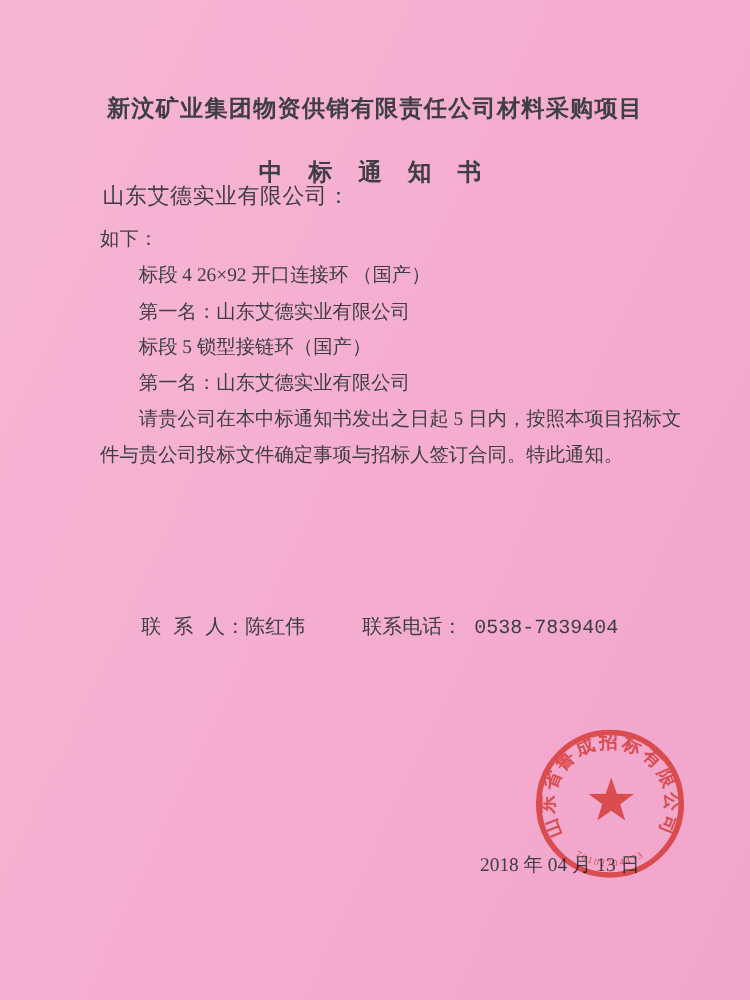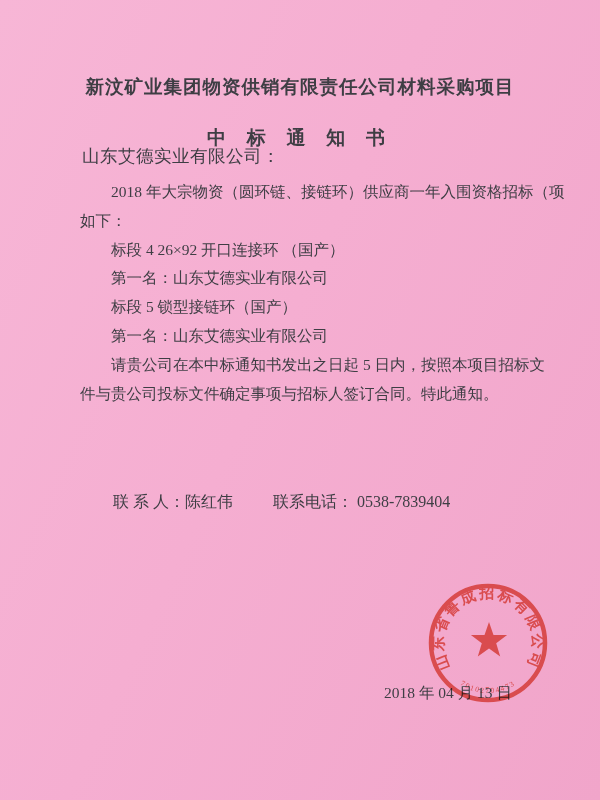--- a/index.html
+++ b/index.html
@@ -22,21 +22,21 @@
     font-size:17.5px;letter-spacing:0.5px;
   }
   .body-flow{
     position:absolute;left:80px;top:178px;width:454px;
     font-size:15.5px;
   }
   .line{height:28.8px;line-height:28.8px;white-space:nowrap;}
   .indent{padding-left:31px;}
   .contact{
     position:absolute;left:113px;top:488px;
-    font-size:16px;height:28px;line-height:28px;white-space:nowrap;
+    font-size:16px;height:28px;line-height:28px;white-space:nowrap;font-family:Liberation Mono, monospace;
   }
   .contact .phone{margin-left:36px;}
   .sig-agency{
     position:absolute;left:343px;top:629px;
     font-size:14.5px;height:22px;line-height:22px;white-space:nowrap;
   }
   .sig-date{
     position:absolute;left:384px;top:682px;
     font-size:15.5px;height:22px;line-height:22px;white-space:nowrap;
   }
@@ -54,21 +54,20 @@
 
 <div class="page">
 
   <div class="title title-1">新汶矿业集团物资供销有限责任公司材料采购项目</div>
   <div class="title title-2">中 标 通 知 书</div>
 
   <div class="addressee">山东艾德实业有限公司：</div>
 
   <div class="body-flow">
     <div class="para">
-      <div class="line indent">2018 年大宗物资（圆环链、接链环）供应商一年入围资格招标（项</div>
       <div class="line">如下：</div>
     </div>
     <div class="line indent">标段 4 26×92 开口连接环 （国产）</div>
     <div class="line indent">第一名：山东艾德实业有限公司</div>
     <div class="line indent">标段 5 锁型接链环（国产）</div>
     <div class="line indent">第一名：山东艾德实业有限公司</div>
     <div class="para">
       <div class="line indent">请贵公司在本中标通知书发出之日起 5 日内，按照本项目招标文</div>
       <div class="line">件与贵公司投标文件确定事项与招标人签订合同。特此通知。</div>
     </div>

